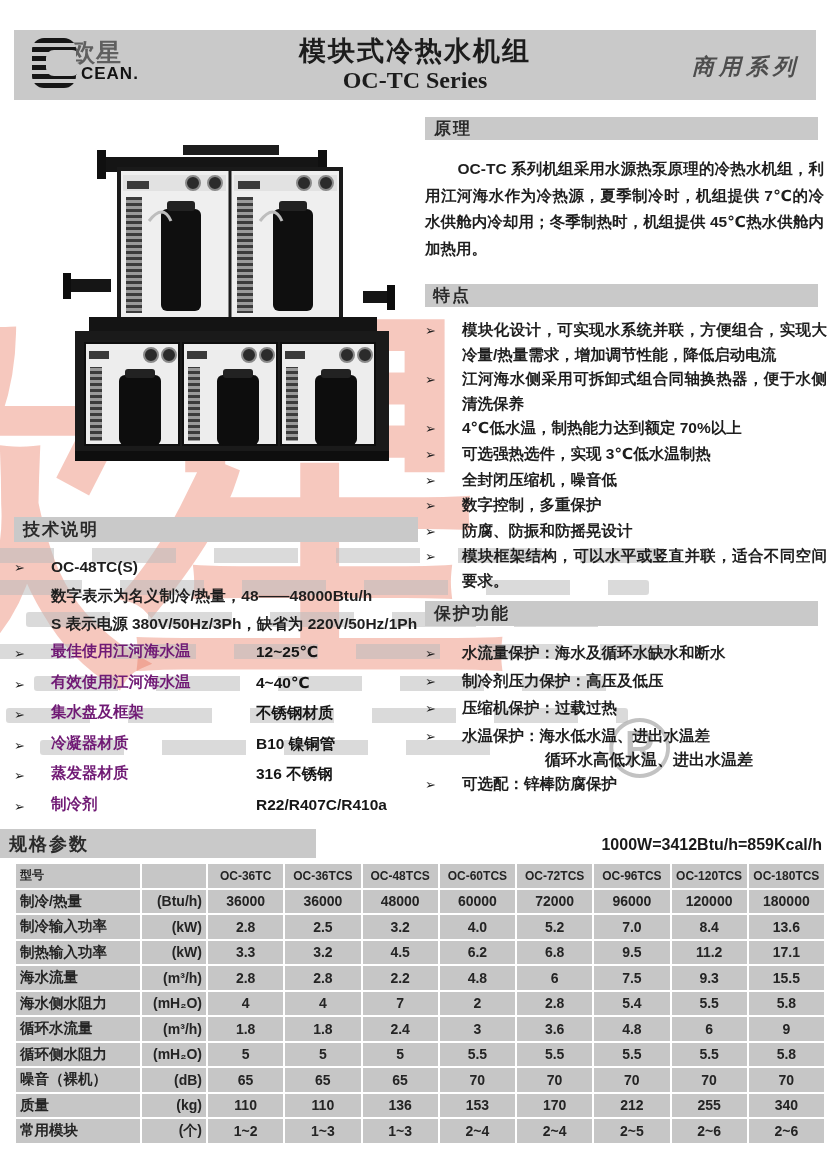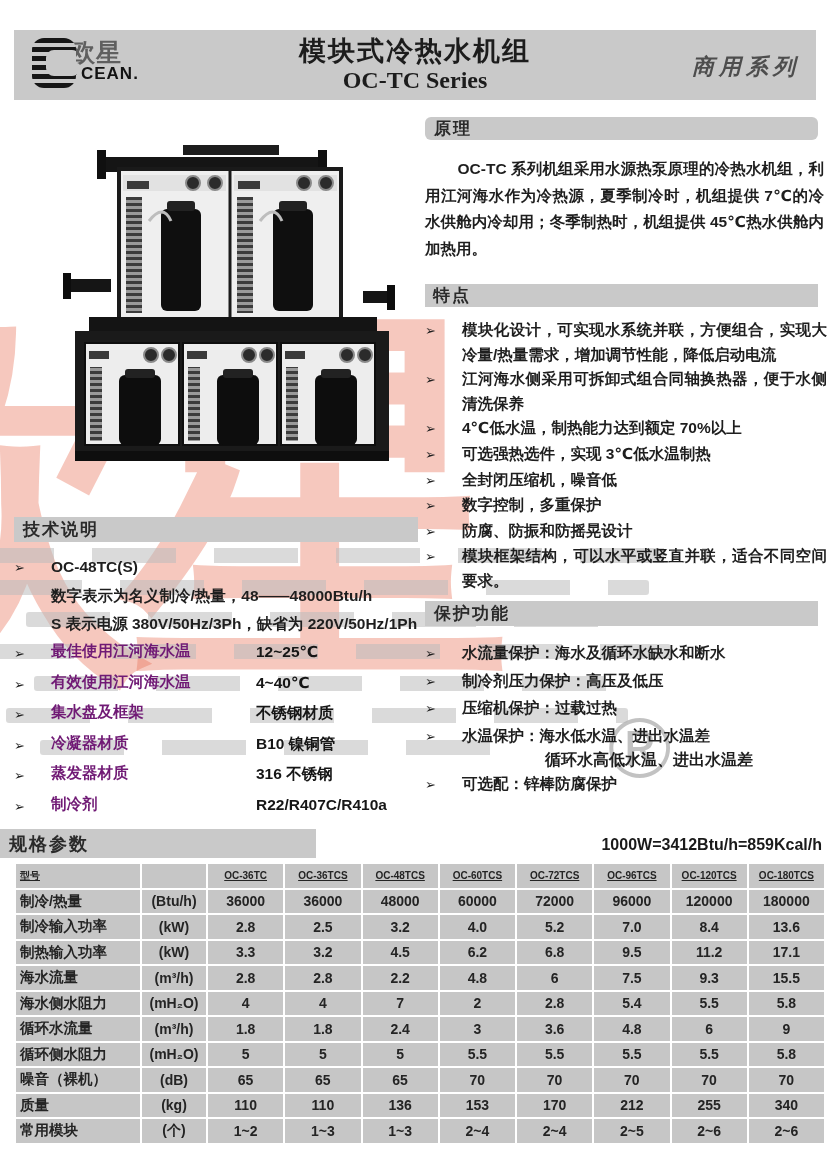--- a/index.html
+++ b/index.html
@@ -48,21 +48,21 @@
   .title-block{position:absolute;left:0;top:6px;width:100%;text-align:center;line-height:1.15;}
   .title-cn{font-size:27px;font-weight:700;color:#1c1c1c;letter-spacing:2px;}
   .title-en{font-size:24px;font-weight:700;color:#1c1c1c;font-family:"Liberation Serif","DejaVu Serif",serif;}
   .series-badge{
     position:absolute;right:16px;top:22px;font-size:22px;font-weight:700;color:#4d4d4d;
     font-family:"Liberation Serif","DejaVu Serif",serif;font-style:italic;letter-spacing:5px;margin-left:37px;
   }
   
   .sec-h{position:absolute;background:#c9c9c9;display:flex;align-items:center;
     padding-left:9px;box-sizing:border-box;font-size:17px;font-weight:700;color:#2a2a2a;letter-spacing:2px;}
-  .sec-principle{left:425px;top:117px;width:393px;height:23px;border-radius:6px;}
+  .sec-principle{left:425px;top:117px;width:393px;height:23px;}
   .sec-features{left:425px;top:284px;width:393px;height:23px;padding-left:8px;}
   .sec-protection{left:425px;top:601px;width:393px;height:25px;}
   .sec-tech{left:14px;top:517px;width:404px;height:25px;}
   .sec-specs{left:0;top:829px;width:316px;height:29px;font-size:18px;}
   
   .principle-text{
     position:absolute;left:425px;top:156px;width:399px;
     font-size:15.5px;font-weight:600;line-height:26.5px;text-indent:2.1em;
     color:#1e1e1e;text-align:justify;
   }
@@ -86,23 +86,23 @@
   .tech-value{font-weight:700;color:#161616;}
   
   .conversion{position:absolute;right:8px;top:836px;font-size:16px;font-weight:700;color:#1a1a1a;}
   
   .spec-table{position:absolute;left:14px;top:862px;width:812px;border-collapse:separate;border-spacing:2px;table-layout:fixed;}
   .spec-table td,.spec-table th{
     background:#c6c6c6;height:23.5px;padding:0 4px;font-size:14px;font-weight:700;color:#242424;
     overflow:hidden;white-space:nowrap;
   }
   .spec-table .c-label{text-align:left;width:116px;font-size:14.5px;}
-  .spec-table .c-unit{text-align:center;width:56px;}
+  .spec-table .c-unit{text-align:right;width:56px;}
   .spec-table .c-val{text-align:center;}
-  .spec-table .model-row th{font-size:10px;text-decoration:underline;}
+  .spec-table .model-row th{font-size:12px;}
   
   .img-wrap{position:absolute;left:63px;top:131px;width:338px;height:332px;}
 </style>
 </head>
 <body>
 
 <div class="page">
 
   <div class="wm wm-red">欧星</div>
   <div class="wm wm-stripes">

